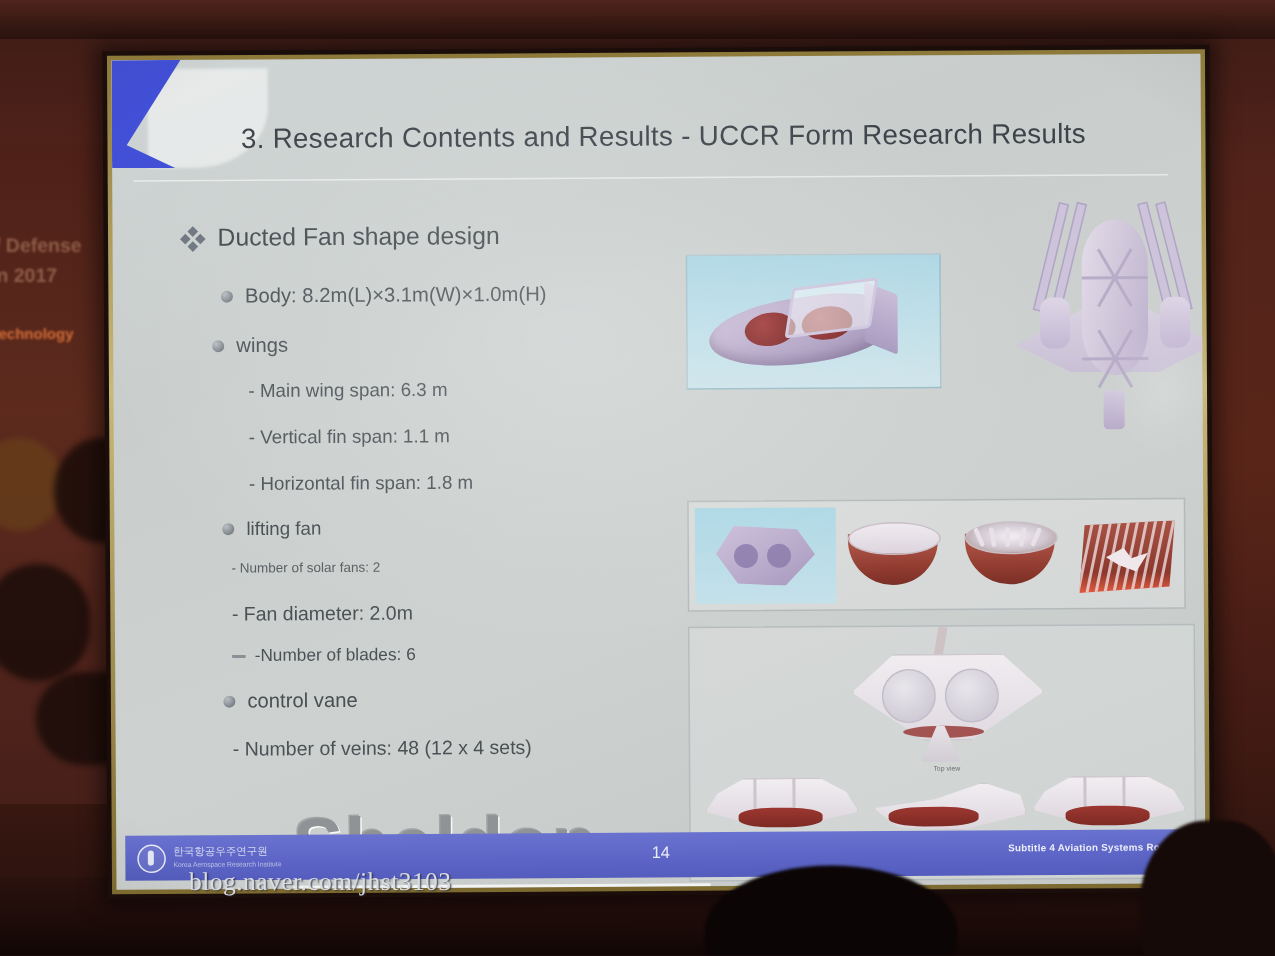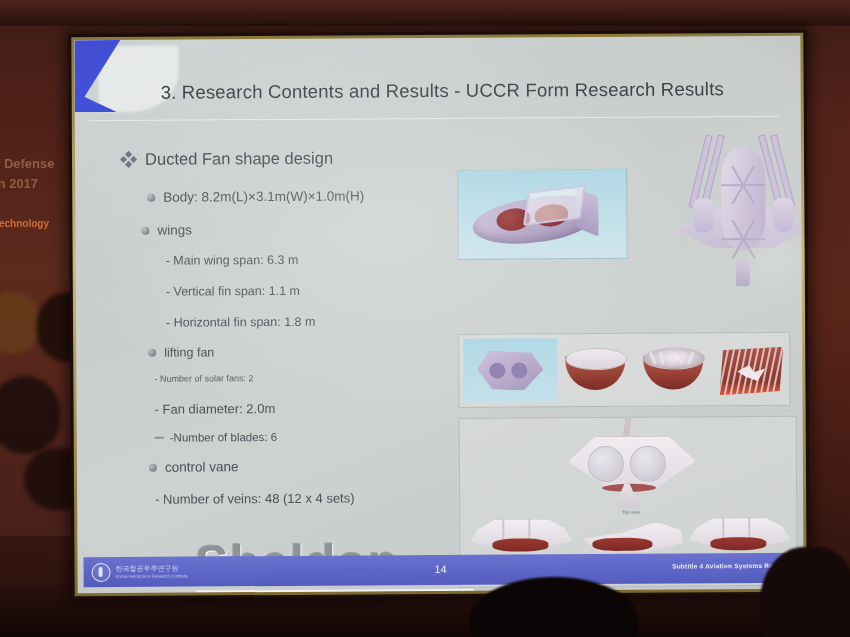--- a/index.html
+++ b/index.html
@@ -408,18 +408,21 @@
             <small>Korea Aerospace Research Institute</small>
           </span>
         </div>
         <div class="f-page">14</div>
         <div class="f-right">Subtitle 4 Aviation Systems Room</div>
       </div>
 
     </div>
   </div>
 
+  <div style="position:absolute;left:126px;top:575px;">
+    <div class="wm-url">blog.naver.com/jhst3103</div>
+  </div>
 
   <div class="glare"></div>
   <div class="head head-1"></div>
   <div class="head head-2"></div>
 
 </div>
 
 </body></html>

